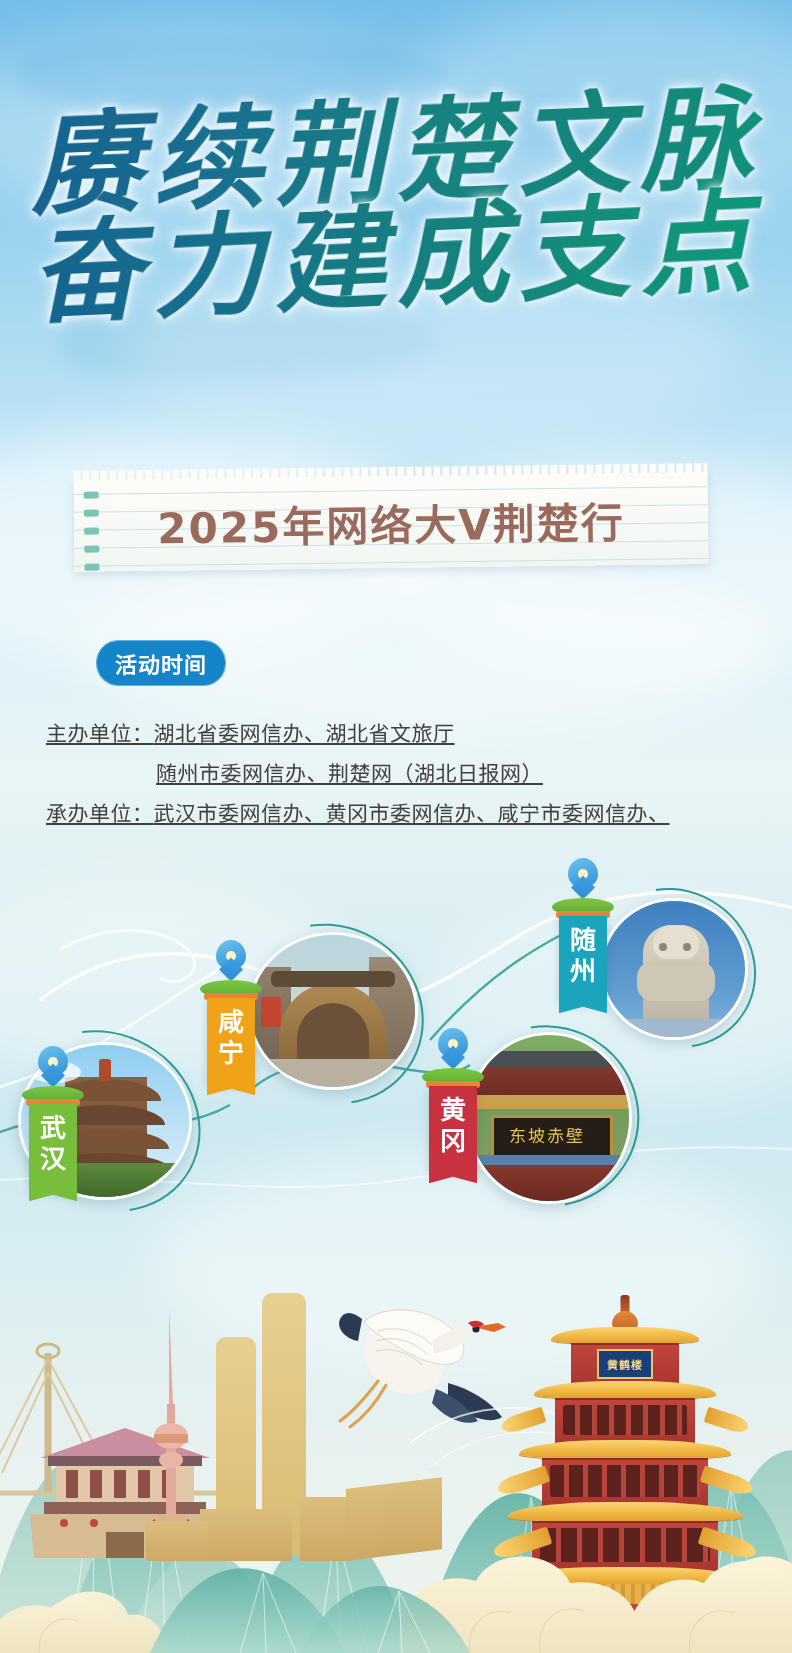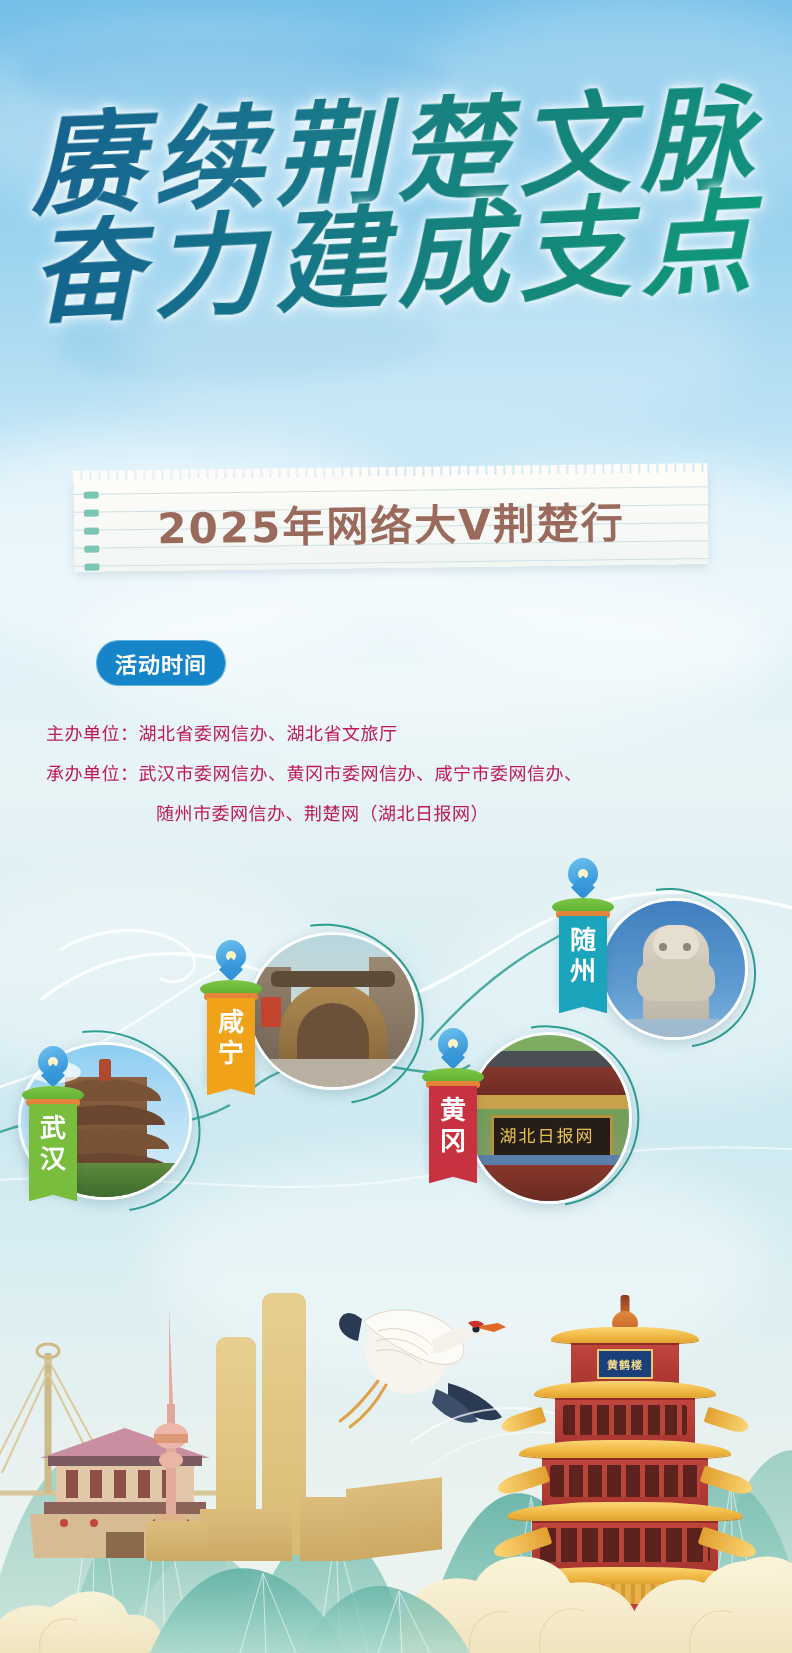--- a/index.html
+++ b/index.html
@@ -118,21 +118,21 @@
     font-size:22px;font-weight:700;letter-spacing:1px;
   }
   .date-value{
     display:flex;align-items:center;
     padding:0 20px 0 16px;
     color:#14607f;font-size:24px;font-weight:400;letter-spacing:.5px;
   }
 
   
   .orgs{position:absolute;left:46px;top:714px;width:700px;color:#333a3d;}
-  .org-line{font-size:18px;line-height:40px;letter-spacing:.5px;color:#be185d;}
+  .org-line{font-size:21px;line-height:40px;letter-spacing:.5px;color:#404040;text-decoration:underline;}
   .org-line.indent{padding-left:110px;}
 
   
   .curves{position:absolute;left:0;top:840px;width:792px;height:420px;pointer-events:none;}
 
   
   .node{position:absolute;}
   .photo{
     position:absolute;border-radius:50%;overflow:hidden;
     border:3px solid rgba(255,255,255,.92);
@@ -248,25 +248,25 @@
   </div>
 
   <div class="date-badge">
     <div class="date-label">活动时间</div>
   </div>
 
   <div class="orgs">
     <div class="org-line">
       <span>主办单位：</span><span>湖北省委网信办、湖北省文旅厅</span>
     </div>
+    <div class="org-line indent">
+      <span>随州市委网信办、荆楚网（湖北日报网）</span>
+    </div>
     <div class="org-line">
       <span>承办单位：</span><span>武汉市委网信办、黄冈市委网信办、咸宁市委网信办、</span>
-    </div>
-    <div class="org-line indent">
-      <span>随州市委网信办、荆楚网（湖北日报网）</span>
     </div>
   </div>
 
   <svg class="curves" viewBox="0 0 792 420">
     <path d="M-20,300 C90,250 150,310 230,265" fill="none" stroke="#2e9e93" stroke-width="2.4" opacity=".85"></path>
     <path d="M250,250 C330,185 430,255 470,225" fill="none" stroke="#2e9e93" stroke-width="2.4" opacity=".85"></path>
     <path d="M430,200 C500,120 560,95 610,70" fill="none" stroke="#2e9e93" stroke-width="2.4" opacity=".85"></path>
     <path d="M40,160 C130,90 230,110 300,150 C370,190 430,150 520,95 C600,48 690,40 800,70" fill="none" stroke="#ffffff" stroke-width="3.4" opacity=".9"></path>
     <path d="M-10,250 C110,215 170,150 240,120" fill="none" stroke="#ffffff" stroke-width="2.6" opacity=".8"></path>
     <path d="M60,110 C110,80 170,88 190,112 C205,130 180,150 160,138" fill="none" stroke="#ffffff" stroke-width="3" opacity=".85"></path>
@@ -328,21 +328,21 @@
   <div class="node" style="left:418px;top:1010px;width:220px;height:200px;">
     <div class="ring" style="left:38px;top:16px;width:180px;height:176px;"></div>
     <div class="photo" style="left:48px;top:22px;width:160px;height:166px;">
       <div class="ph-sky" style="background:linear-gradient(180deg,#7fae63 0%,#6f9e57 40%,#8e9a6e 100%)"></div>
       <div style="position:absolute;left:0;right:0;top:26px;height:34px;background:linear-gradient(180deg,#8a3a30 0%,#6e2c24 100%);"></div>
       <div style="position:absolute;left:-6px;right:-6px;top:16px;height:16px;background:#4a4f55;border-radius:6px;"></div>
       <div style="position:absolute;left:0;right:0;top:60px;height:14px;background:#c8a24a;"></div>
       <div style="position:absolute;left:22px;top:80px;width:116px;height:44px;background:#241d18;border:3px solid #b8903e;"></div>
       <div style="position:absolute;left:0;right:0;bottom:0;height:42px;background:linear-gradient(180deg,#8e3a2e 0%,#6a2a22 100%);"></div>
       <div style="position:absolute;left:0;right:0;bottom:36px;height:10px;background:#5a7fa8;"></div>
-      <div style="position:absolute;left:30px;top:88px;width:96px;height:26px;color:#e8c253;font-size:17px;font-family:'DejaVu Serif','Liberation Serif',serif;text-align:center;line-height:26px;letter-spacing:2px;">湖北日报网</div>
+      <div style="position:absolute;left:30px;top:88px;width:96px;height:26px;color:#e8c253;font-size:17px;font-family:'DejaVu Serif','Liberation Serif',serif;text-align:center;line-height:26px;letter-spacing:2px;">东坡赤壁</div>
     </div>
     <div class="pin-post" style="left:0px;top:6px;width:70px;height:192px;">
       <div class="pin" style="left:20px;top:12px;">
           <div class="pin-dot"></div>
         </div>
       <div class="grass" style="left:4px;top:52px;"></div>
       <div class="grass-rim" style="left:8px;top:65px;"></div>
       <div class="flag" style="left:11px;top:70px;background:#c8313f;">
         <span>黄</span><br>
         <span>冈</span>

